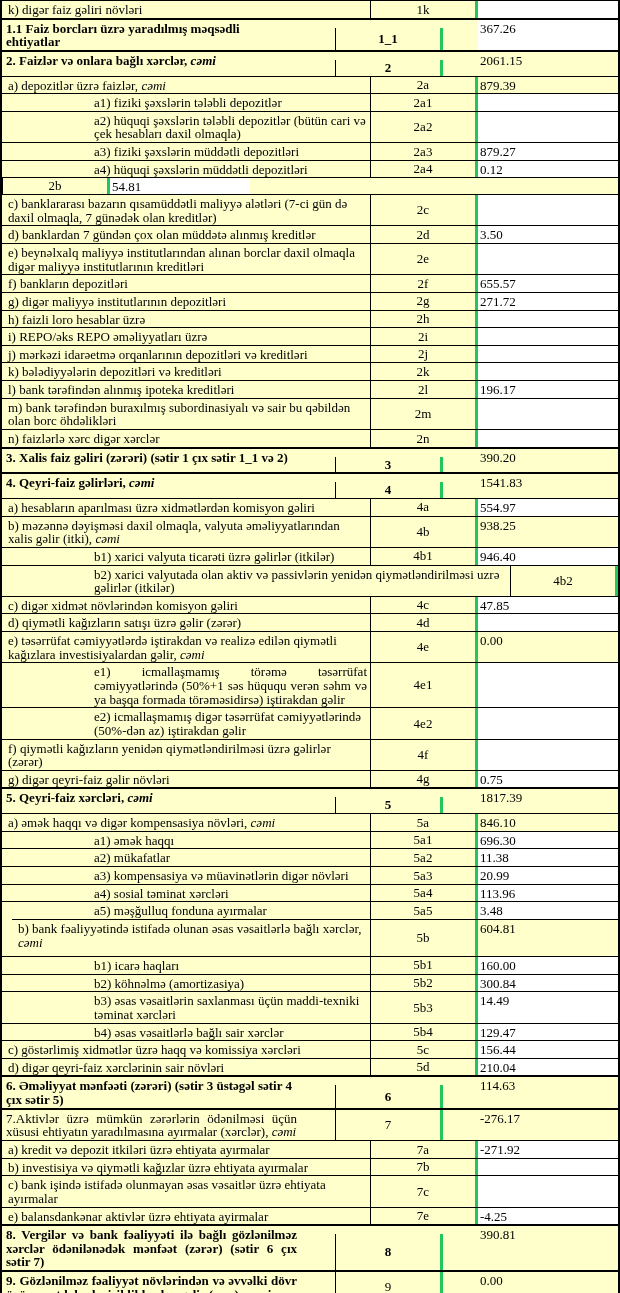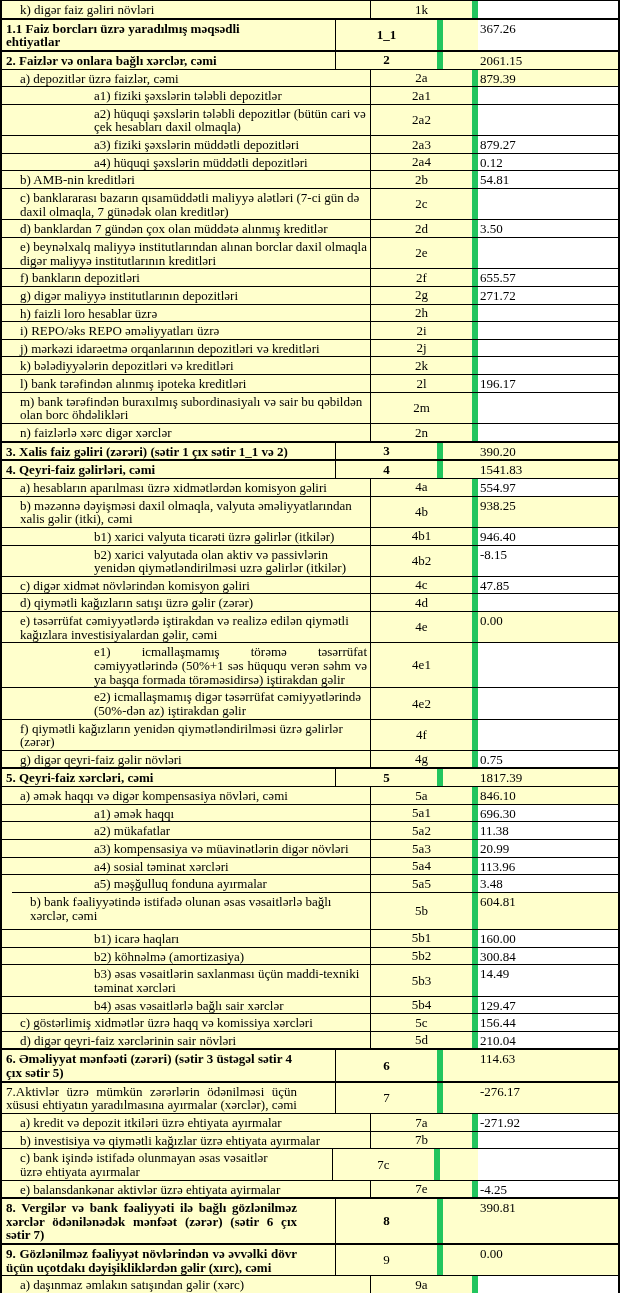--- a/index.html
+++ b/index.html
@@ -20,43 +20,43 @@
     background:#FFFFCC;
   }
   .row:first-child{border-top:0;}
   .row.thick{border-top-width:2px;gap:35px;}
   .c{box-sizing:border-box;line-height:1.05;}
   .label{
     flex:1 1 auto;
     padding:2px 3px 1px 4px;
     min-width:0;
   }
-  .row.ind1 .label{padding-left:18px;}
+  .row.ind1 .label{padding-left:6px;}
   .row.ind2 .label{padding-left:44px;margin-left:48px;}
   .row.just .label{text-align:justify;}
   .row.bold .label{font-weight:bold;}
   .code{
     flex:0 0 108px;
     border-left:1px solid #000;
-    border-right:6px solid #22c55e;
+    border-right:3px solid #22c55e;
     display:flex;
     align-items:center;
     justify-content:center;
     text-align:center;
     padding:1px 2px;
   }
-  .row.cb .code{font-weight:bold;}
+  .row.cb .code{font-weight:bold;margin-top:8px;}
   .value{
     flex:0 0 140px;
     background:#FFFFFF;
     padding:2px 3px 0 2px;
   }
   .row.vy .value{background:#FFFFCC;}
   .row.vb .value{font-weight:normal;}
-  .it{}
+  .it{font-style:italic;}
 </style>
 </head>
 <body>
 
 <div class="sheet" id="income-table">
   <div class="row ind1">
     <div class="c label"><span class="t">k) digər faiz gəliri növləri</span><span class="it"></span></div>
     <div class="c code">1k</div>
     <div class="c value"></div>
   </div>
@@ -97,21 +97,20 @@
     <div class="c value">879.27</div>
   </div>
 
   <div class="row ind2">
     <div class="c label"><span class="t">a4) hüquqi şəxslərin müddətli depozitləri</span><span class="it"></span></div>
     <div class="c code">2a4</div>
     <div class="c value">0.12</div>
   </div>
 
   <div class="row ind1">
-    <div class="c label"><span class="t">b) AMB-nin kreditləri</span><span class="it"></span></div>
     <div class="c code">2b</div>
     <div class="c value">54.81</div>
   </div>
 
   <div class="row ind1">
     <div class="c label"><span class="t">c) banklararası bazarın qısamüddətli maliyyə alətləri (7-ci gün də daxil olmaqla, 7 günədək olan kreditlər)</span><span class="it"></span></div>
     <div class="c code">2c</div>
     <div class="c value"></div>
   </div>
 
@@ -207,21 +206,20 @@
 
   <div class="row ind2">
     <div class="c label"><span class="t">b1) xarici valyuta ticarəti üzrə gəlirlər (itkilər)</span><span class="it"></span></div>
     <div class="c code">4b1</div>
     <div class="c value">946.40</div>
   </div>
 
   <div class="row ind2">
     <div class="c label"><span class="t">b2) xarici valyutada olan aktiv və passivlərin yenidən qiymətləndirilməsi uzrə gəlirlər (itkilər)</span><span class="it"></span></div>
     <div class="c code">4b2</div>
-    <div class="c value">-8.15</div>
   </div>
 
   <div class="row ind1">
     <div class="c label"><span class="t">c) digər xidmət növlərindən komisyon gəliri</span><span class="it"></span></div>
     <div class="c code">4c</div>
     <div class="c value">47.85</div>
   </div>
 
   <div class="row ind1">
     <div class="c label"><span class="t">d) qiymətli kağızların satışı üzrə gəlir (zərər)</span><span class="it"></span></div>
@@ -360,21 +358,21 @@
     <div class="c code">7a</div>
     <div class="c value">-271.92</div>
   </div>
 
   <div class="row ind1">
     <div class="c label"><span class="t">b) investisiya və qiymətli kağızlar üzrə ehtiyata ayırmalar</span><span class="it"></span></div>
     <div class="c code">7b</div>
     <div class="c value"></div>
   </div>
 
-  <div class="row ind1" style="min-height: 30px; gap: 38px;">
+  <div class="row ind1" style="min-height: 30px;">
     <div class="c label"><span class="t">c) bank işində istifadə olunmayan əsas vəsaitlər üzrə ehtiyata ayırmalar</span><span class="it"></span></div>
     <div class="c code">7c</div>
     <div class="c value"></div>
   </div>
 
 
   <div class="row ind1">
     <div class="c label"><span class="t">e) balansdankənar aktivlər üzrə ehtiyata ayirmalar</span><span class="it"></span></div>
     <div class="c code">7e</div>
     <div class="c value">-4.25</div>

